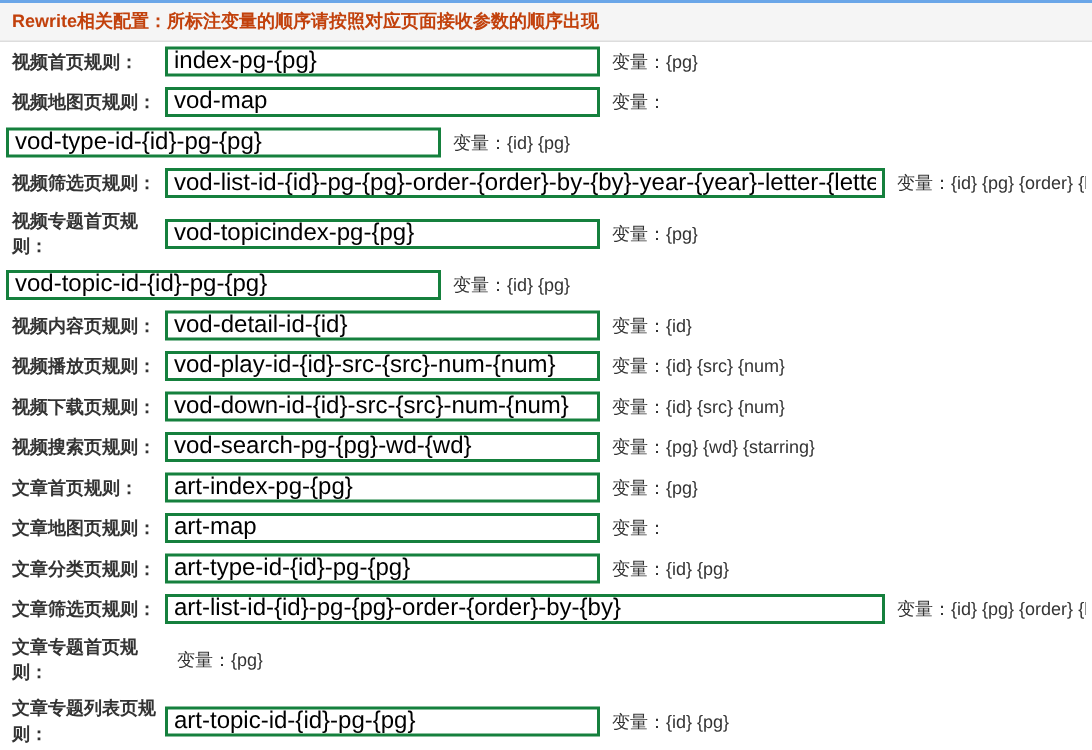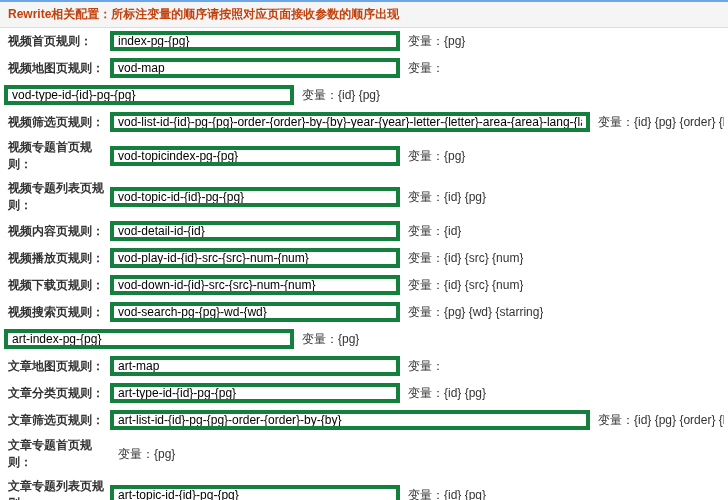--- a/index.html
+++ b/index.html
@@ -2,21 +2,21 @@
 <html><head>
 <meta charset="utf-8">
 <style>
   * { margin: 0; padding: 0; box-sizing: border-box; }
   body { font-family: "Microsoft YaHei", Arial, sans-serif; font-size: 12px; color: #333; background: #fff; width: 728px; }
   .header { background: #f5f5f5; border-top: 2px solid #6aa6e8; border-bottom: 1px solid #ddd; padding: 4px 8px; color: #c2410c; font-weight: bold; }
   .content { padding: 0 4px; }
   .row { display: flex; align-items: center; padding: 3px 0; border-bottom: 1px dotted transparent; }
   .label { width: 106px; flex-shrink: 0; text-align: left; padding-left: 4px; font-weight: bold; }
   .input-wrap { flex-shrink: 0; }
-  .input-wrap input { height: 20px; border: 4px solid #15803d; padding: 1px 4px; font-size: 12px; font-family: inherit; }
+  .input-wrap input { height: 20px; border: 2px solid #15803d; padding: 1px 4px; font-size: 16px; font-family: inherit; }
   .w-short input { width: 290px; }
   .w-long  input { width: 480px; }
   .var { padding-left: 8px; white-space: nowrap; overflow: hidden; }
 </style>
 </head>
 <body>
 
 <div class="header">Rewrite相关配置：所标注变量的顺序请按照对应页面接收参数的顺序出现</div>
 
 <div class="content" id="rows-container">
@@ -38,21 +38,20 @@
       <div class="label">视频筛选页规则：</div>
       <div class="input-wrap w-long"><input type="text" value="vod-list-id-{id}-pg-{pg}-order-{order}-by-{by}-year-{year}-letter-{letter}-area-{area}-lang-{lang}" style=""></div>
       <div class="var">变量：{id} {pg} {order} {by} {year} {letter} {area} {lang}</div>
     </div>
     <div class="row">
       <div class="label">视频专题首页规则：</div>
       <div class="input-wrap w-short"><input type="text" value="vod-topicindex-pg-{pg}" style=""></div>
       <div class="var">变量：{pg}</div>
     </div>
     <div class="row">
-      <div class="label">视频专题列表页规则：</div>
       <div class="input-wrap w-short"><input type="text" value="vod-topic-id-{id}-pg-{pg}" style=""></div>
       <div class="var">变量：{id} {pg}</div>
     </div>
     <div class="row">
       <div class="label">视频内容页规则：</div>
       <div class="input-wrap w-short"><input type="text" value="vod-detail-id-{id}" style=""></div>
       <div class="var">变量：{id}</div>
     </div>
     <div class="row">
       <div class="label">视频播放页规则：</div>
@@ -63,20 +62,21 @@
       <div class="label">视频下载页规则：</div>
       <div class="input-wrap w-short"><input type="text" value="vod-down-id-{id}-src-{src}-num-{num}" style=""></div>
       <div class="var">变量：{id} {src} {num}</div>
     </div>
     <div class="row">
       <div class="label">视频搜索页规则：</div>
       <div class="input-wrap w-short"><input type="text" value="vod-search-pg-{pg}-wd-{wd}" style=""></div>
       <div class="var">变量：{pg} {wd} {starring}</div>
     </div>
     <div class="row">
+      <div class="label">文章首页规则：</div>
       <div class="input-wrap w-short"><input type="text" value="art-index-pg-{pg}" style=""></div>
       <div class="var">变量：{pg}</div>
     </div>
     <div class="row">
       <div class="label">文章地图页规则：</div>
       <div class="input-wrap w-short"><input type="text" value="art-map" style=""></div>
       <div class="var">变量：</div>
     </div>
     <div class="row">
       <div class="label">文章分类页规则：</div>

